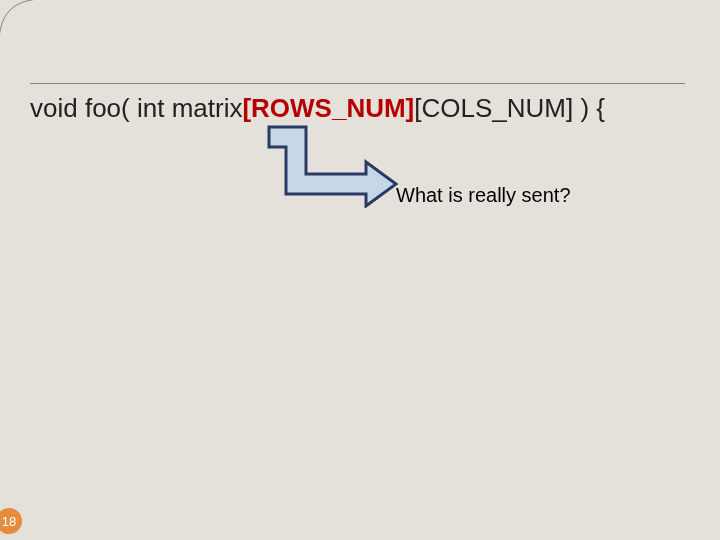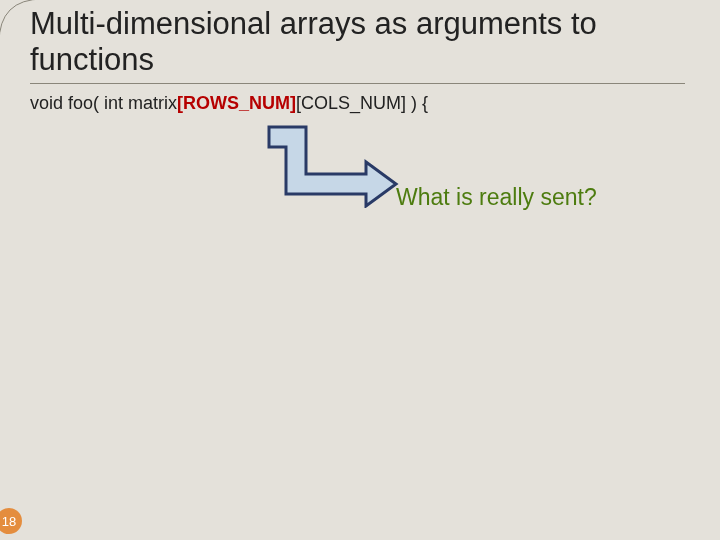--- a/index.html
+++ b/index.html
@@ -33,35 +33,35 @@
     left: 30px;
     top: 83px;
     width: 655px;
     height: 1px;
     background: #8a867a;
   }
   .code-line {
     position: absolute;
     left: 30px;
     top: 93px;
-    font-size: 18px;
+    font-size: 26px;
     color: #222;
     white-space: nowrap;
     font-weight: 400;
   }
   .code-red {
     color: #b60000;
     font-weight: bold;
   }
   .question {
     position: absolute;
     left: 396px;
     top: 184px;
-    font-size: 23px;
-    color: #4d7c0f;
+    font-size: 20px;
+    color: #000000;
   }
   .arrow-svg {
     position: absolute;
     left: 264px;
     top: 122px;
     width: 140px;
     height: 86px;
   }
   .page-badge {
     position: absolute;
@@ -88,21 +88,20 @@
 </style>
 </head>
 <body>
 
 <div class="slide">
 
   <svg class="corner-curve" viewBox="0 0 44 44">
     <path d="M 0 44 Q 0 0 44 0" fill="none" stroke="#8a867a" stroke-width="1"></path>
   </svg>
 
-  <div class="title">Multi-dimensional arrays as arguments to functions</div>
   <div class="title-underline"></div>
 
   <div class="code-line">
     <span>void foo( int matrix</span><span class="code-red">[ROWS_NUM]</span><span>[COLS_NUM] ) {</span>
   </div>
 
   <svg class="arrow-svg" viewBox="0 0 140 86">
     <path d="M 5 5
              L 42 5
              L 42 52

